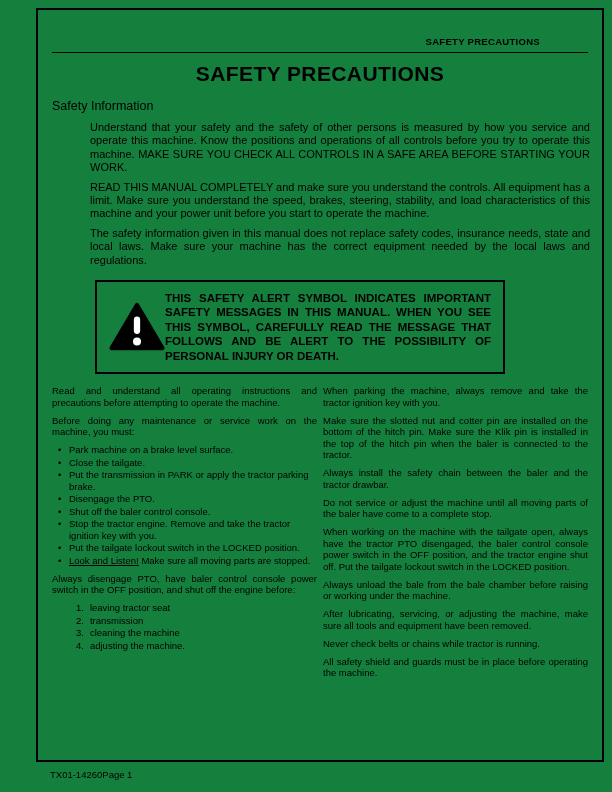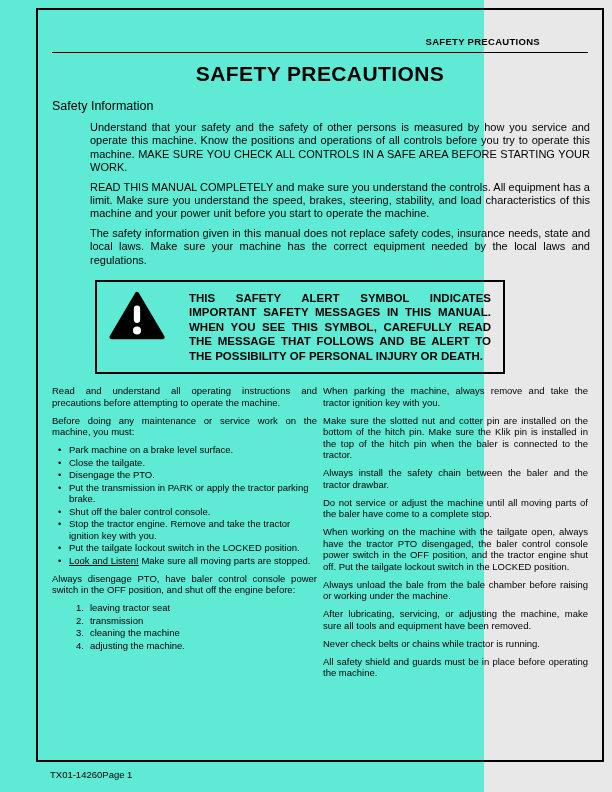--- a/index.html
+++ b/index.html
@@ -1,38 +1,38 @@
 <!DOCTYPE html>
 <html><head>
 <meta charset="utf-8">
 <style>
   * { margin:0; padding:0; box-sizing:border-box; }
   html,body { background:#e8e8e8; }
   body { width:612px; height:792px; margin:0 auto; position:relative;
          font-family:"Liberation Sans", sans-serif; color:#000; }
-  .sheet { position:absolute; left:0; top:0; width:484px; height:792px; background:#5eead4; }
+  .sheet { position:absolute; left:0; top:0; width:612px; height:792px; background:#15803d; }
 
   .frame { position:absolute; left:36px; top:8px; width:568px; height:754px;
            border:2px solid #000; padding:26px 14px 0 14px; overflow:hidden; }
 
   .running-head { text-align:right; padding-right:48px; font-size:9.5px;
                   font-weight:bold; letter-spacing:0.3px; }
   .head-rule { border:none; border-top:1.5px solid #000; margin-top:5px; }
 
   .title { text-align:center; font-size:21px; font-weight:bold;
            letter-spacing:0.4px; margin-top:9px; }
 
   .section-heading { font-size:12.5px; font-weight:normal; margin-top:13px; }
 
   .intro { margin:8px 0 0 38px; width:500px; }
   .intro p { font-size:11px; font-weight:normal; line-height:13.4px;
              text-align:justify; margin-bottom:6px; }
 
   .alert-box { margin:13px 0 0 43px; width:410px; border:2px solid #000;
-               padding:9px 12px; display:flex; gap:24px; }
+               padding:9px 12px; display:flex; align-items:center; gap:0; }
   .alert-icon { width:56px; height:50px; flex:0 0 56px; }
   .alert-text { font-size:11.5px; font-weight:bold; line-height:14.4px;
                 text-align:justify; }
 
   .columns { display:flex; gap:6px; margin-top:11px; }
   .col { width:50%; font-size:9.5px; line-height:11.5px; }
   .col p { text-align:justify; margin-bottom:6.5px; }
 
   ul.bullets { list-style:none; margin:0 0 6.5px 6px; }
   ul.bullets li { position:relative; padding-left:11px; margin-bottom:1px; }
@@ -77,22 +77,22 @@
     </div>
 
     <div class="columns">
 
       <div class="col">
         <p>Read and understand all operating instructions and precautions before attempting to operate the machine.</p>
         <p>Before doing any maintenance or service work on the machine, you must:</p>
         <ul class="bullets">
           <li>Park machine on a brake level surface.</li>
           <li>Close the tailgate.</li>
+          <li>Put the transmission in PARK or apply the tractor parking brake.</li>
           <li>Disengage the PTO.</li>
-          <li>Put the transmission in PARK or apply the tractor parking brake.</li>
           <li>Shut off the baler control console.</li>
           <li>Stop the tractor engine. Remove and take the tractor ignition key with you.</li>
           <li>Put the tailgate lockout switch in the LOCKED position.</li>
           <li>
             <span class="emph">Look and Listen!</span>
             <span>Make sure all moving parts are stopped.</span>
           </li>
         </ul>
         <p>Always disengage PTO, have baler control console power switch in the OFF position, and shut off the engine before:</p>
         <ol class="numbered">

